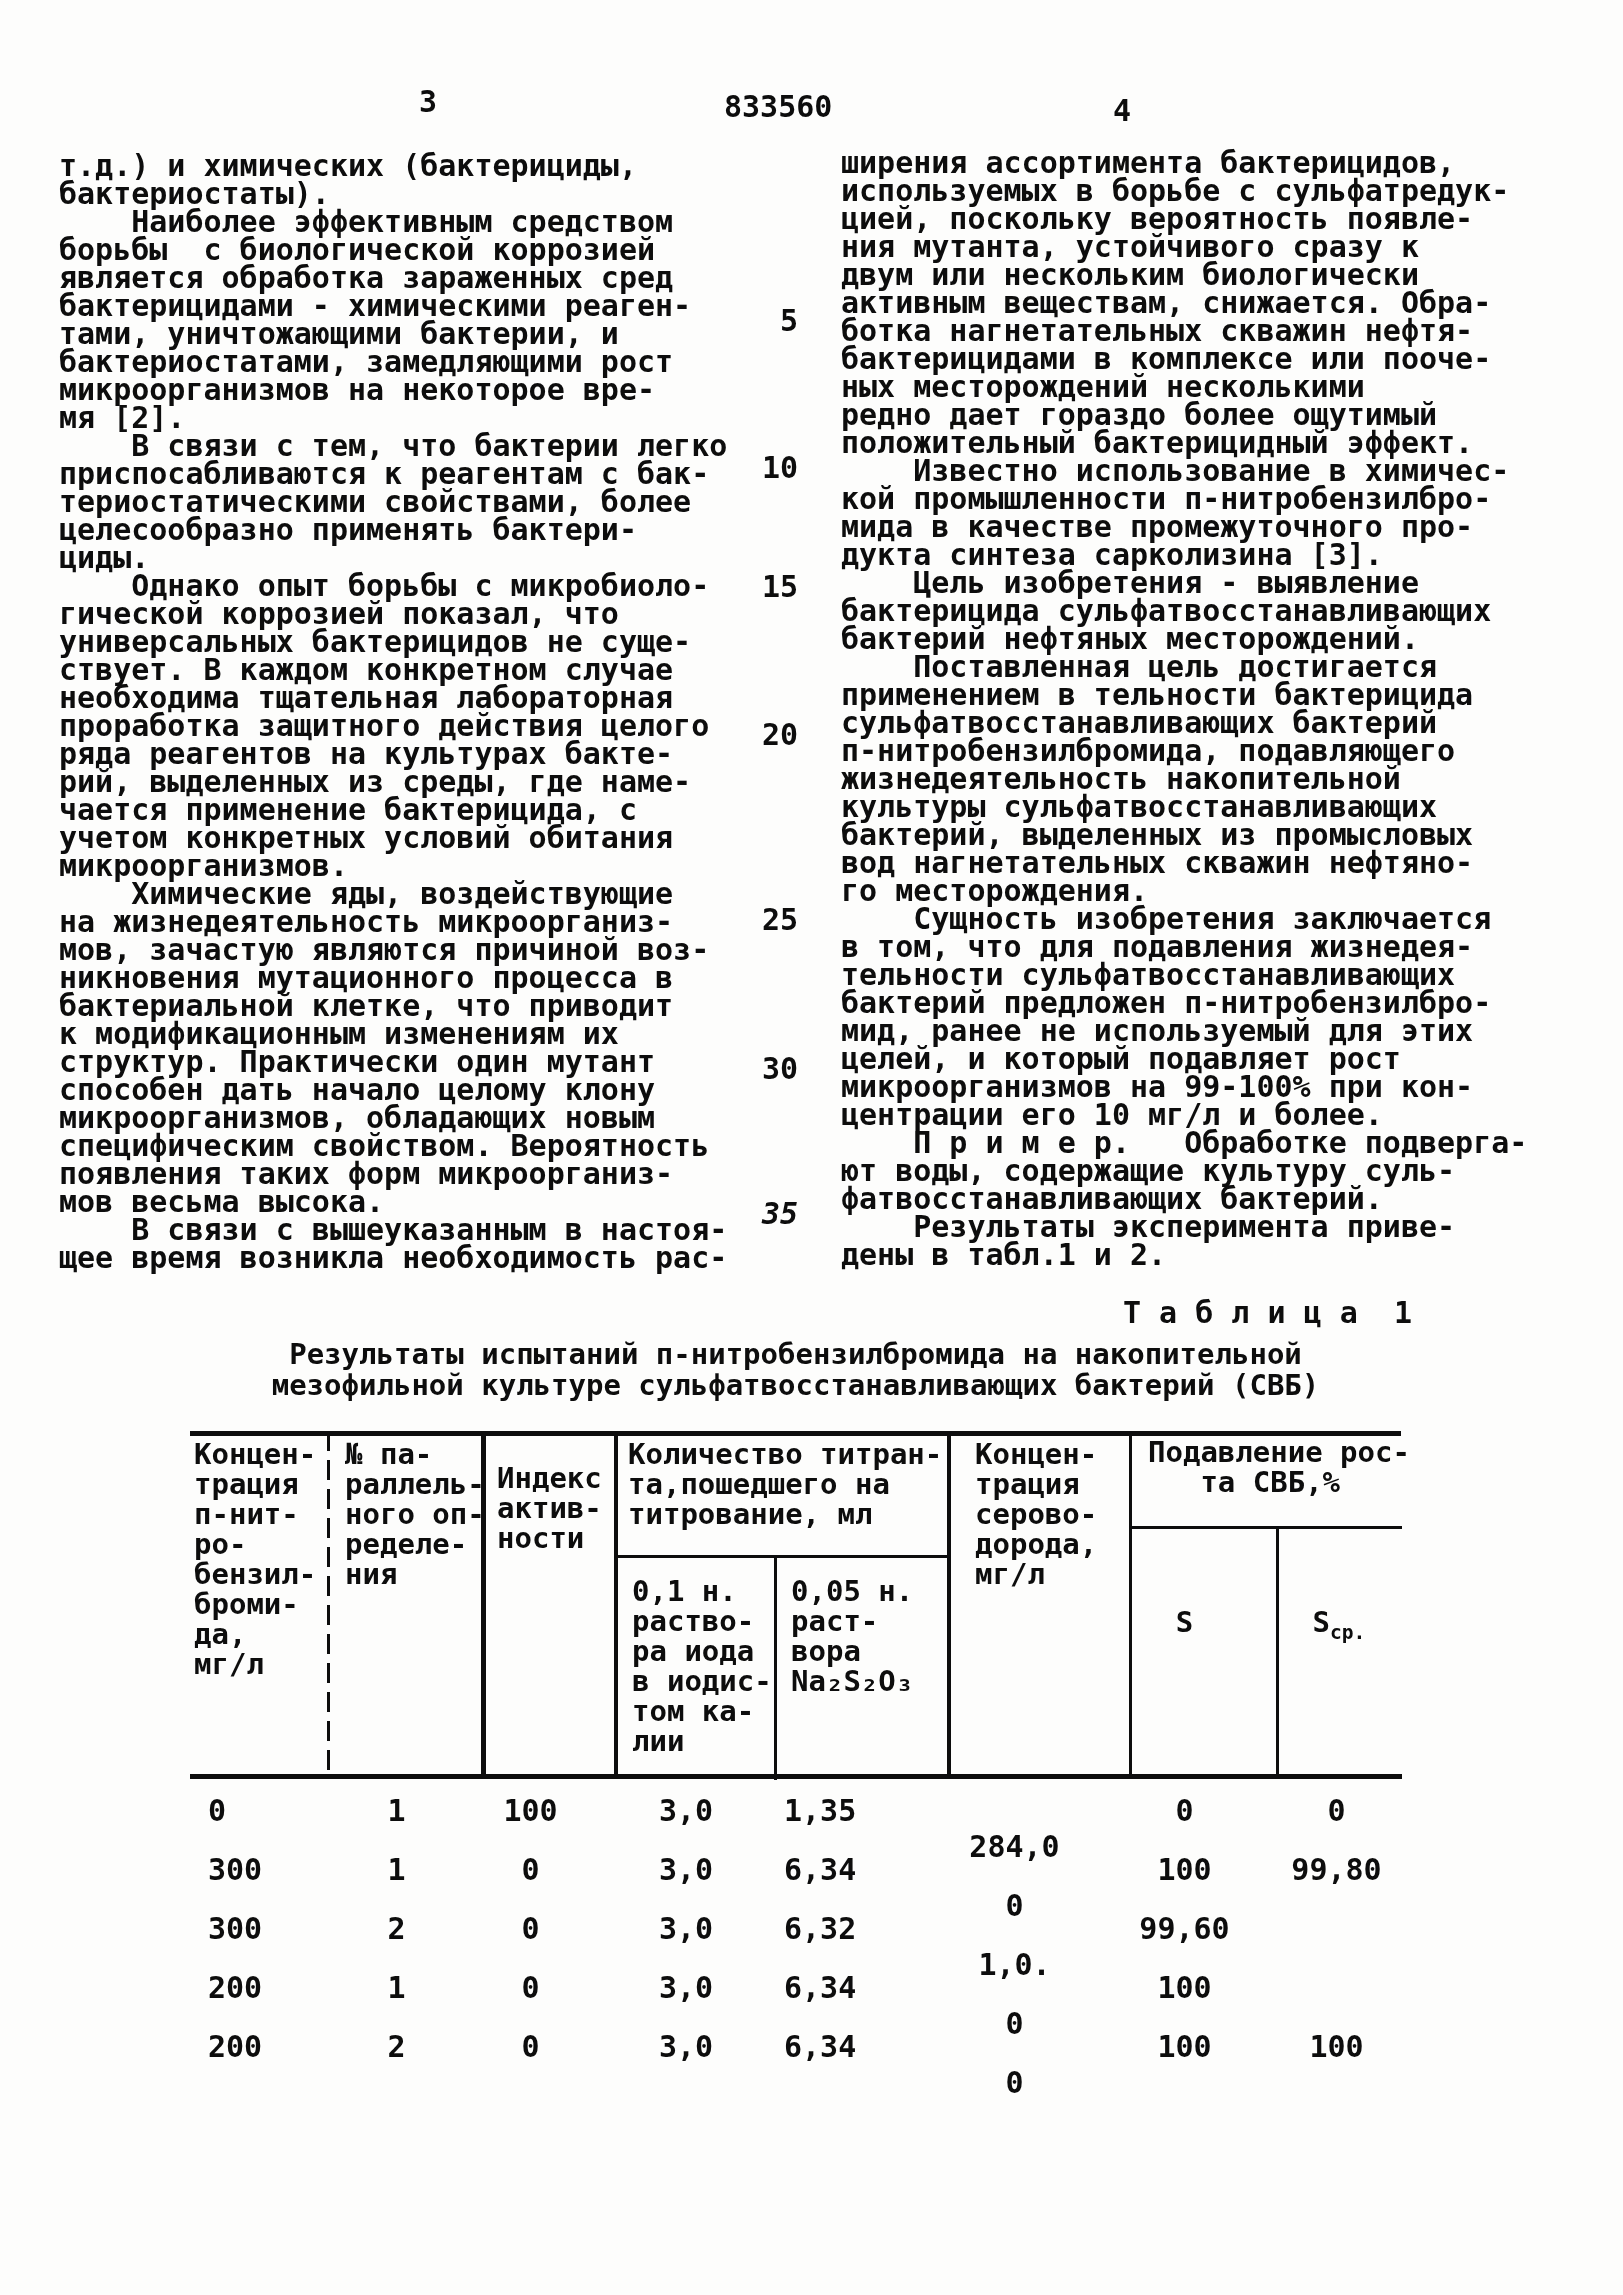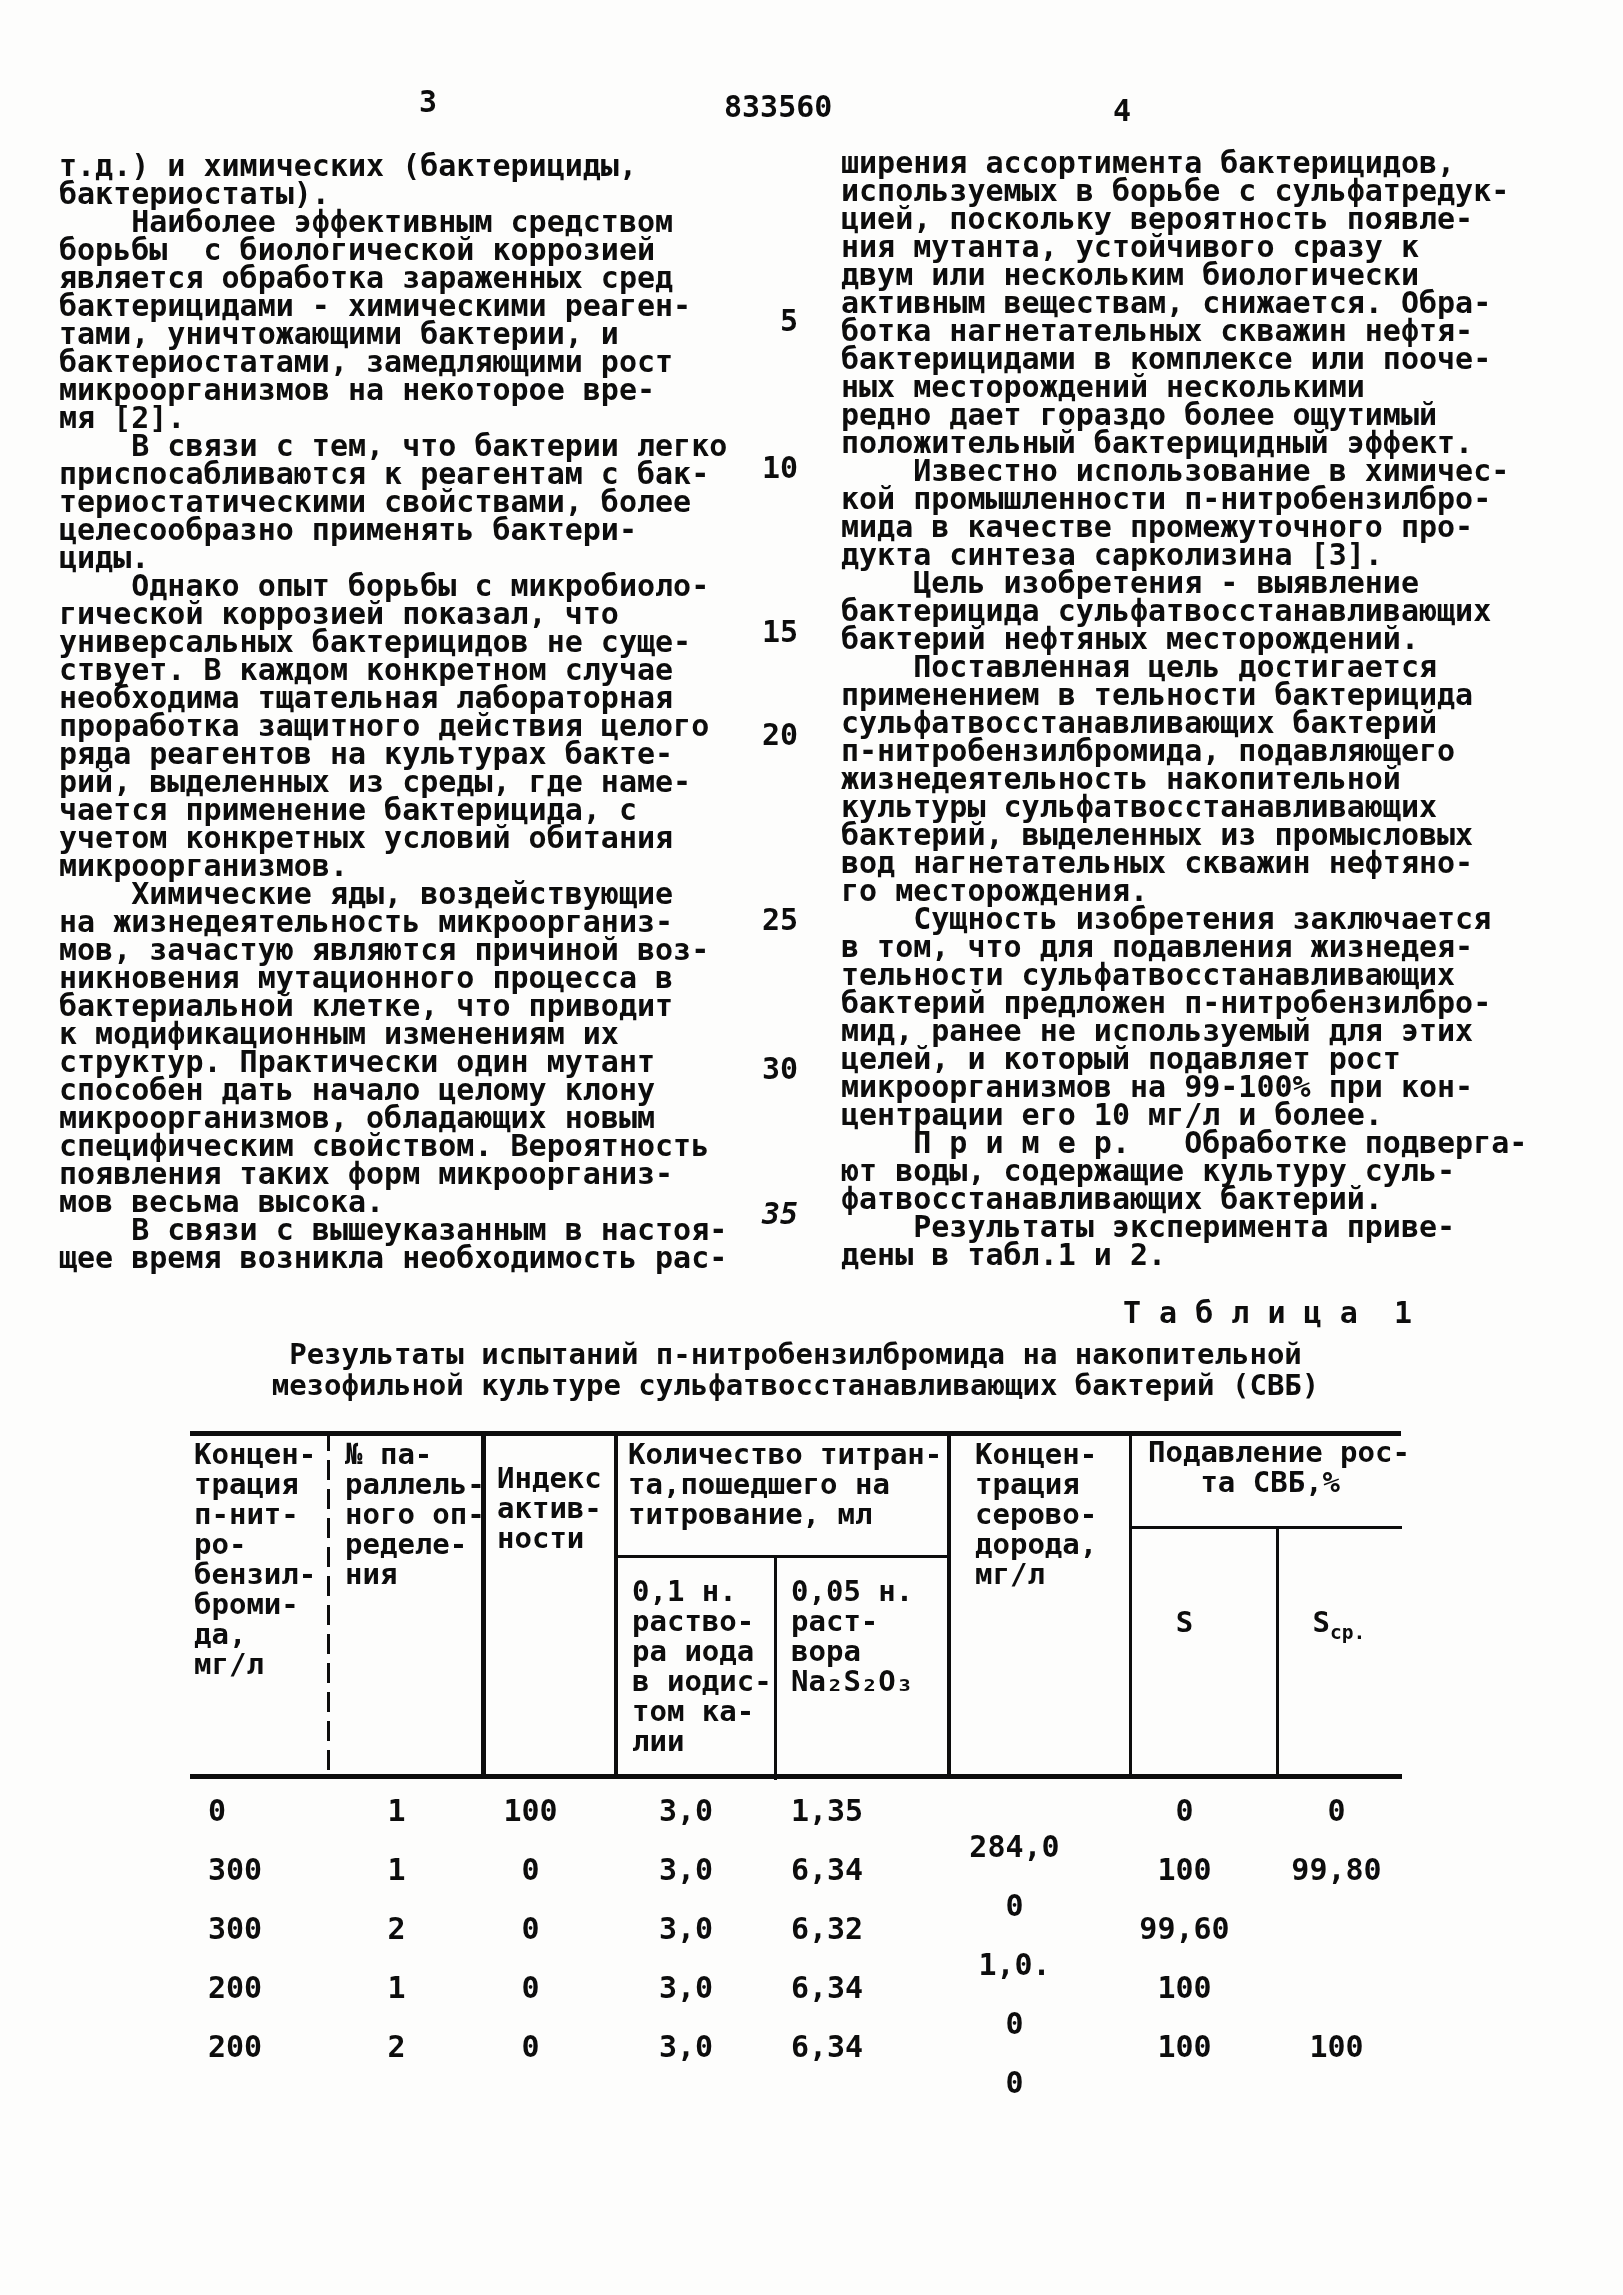--- a/index.html
+++ b/index.html
@@ -25,21 +25,21 @@
   .col-right{left:841px;top:149px;width:694px;}
 
   
   .gutter{position:absolute;left:738px;top:0;width:60px;}
   .gutter .gutter-num{
     position:absolute;left:0;width:60px;
     text-align:right;font-size:30px;line-height:30px;white-space:pre;
   }
   .gutter .gutter-num:nth-child(1){top:306px;}
   .gutter .gutter-num:nth-child(2){top:453px;}
-  .gutter .gutter-num:nth-child(3){top:617px;text-align:right;}
+  .gutter .gutter-num:nth-child(3){top:572px;text-align:right;}
   .gutter .gutter-num:nth-child(4){top:720px;}
   .gutter .gutter-num:nth-child(5){top:905px;}
   .gutter .gutter-num:nth-child(6){top:1054px;}
   .gutter .gutter-num:nth-child(7){top:1199px;font-style:italic;}
 
   
   .table-label{position:absolute;left:1123px;top:1295px;font-size:30px;white-space:pre;}
   .table-caption{position:absolute;left:190px;top:1339px;width:1211px;text-align:center;font-size:29px;}
   .table-caption .line{height:31px;line-height:31px;white-space:pre;}
 
@@ -79,21 +79,21 @@
   .trow:nth-child(1){top:1795px;}
   .trow:nth-child(2){top:1854px;}
   .trow:nth-child(3){top:1913px;}
   .trow:nth-child(4){top:1972px;}
   .trow:nth-child(5){top:2031px;}
   .cell{position:absolute;white-space:pre;}
   .c1{left:208px;width:95px;text-align:left;}
   .c2{left:362px;width:69px;text-align:center;}
   .c3{left:488px;width:85px;text-align:center;}
   .c4{left:643px;width:86px;text-align:center;}
-  .c5{left:784px;width:86px;text-align:center;}
+  .c5{left:784px;width:86px;text-align:left;}
   .c6{left:966px;width:97px;text-align:center;margin-top:36px;}
   .c7{left:1134px;width:101px;text-align:center;}
   .c8{left:1284px;width:105px;text-align:center;}
 </style>
 </head>
 <body>
 
 <div class="page">
 
   <div class="pagenum pn-left">3</div>

